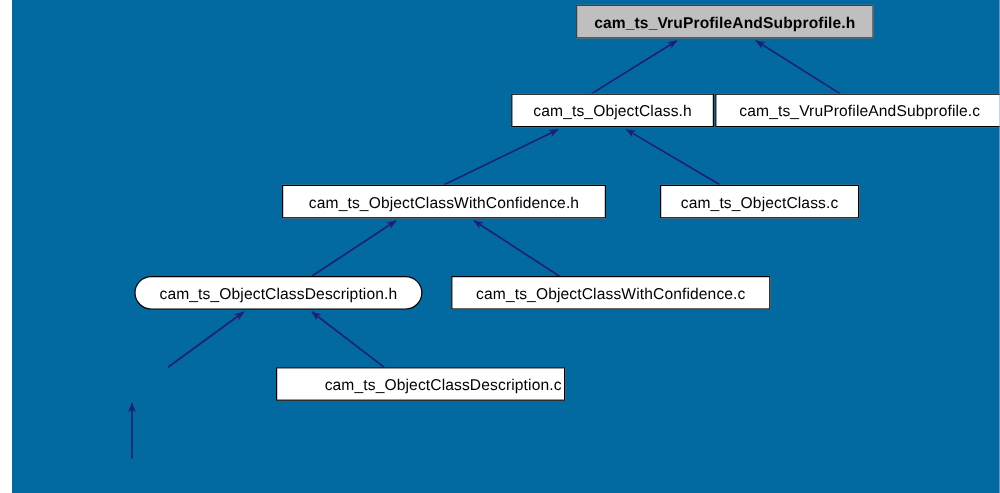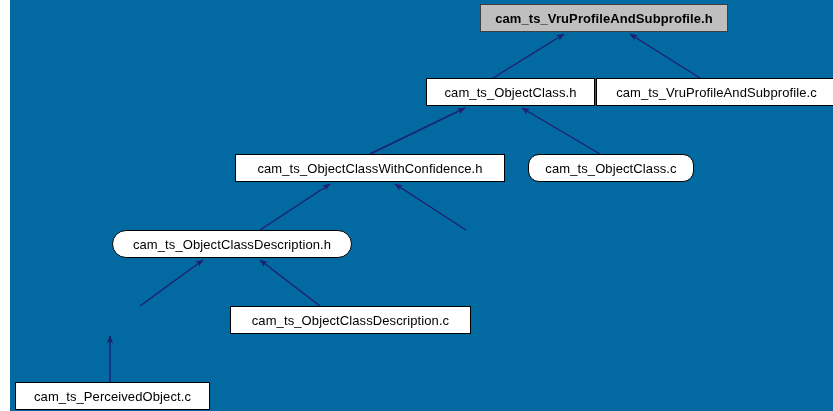--- a/index.html
+++ b/index.html
@@ -74,25 +74,25 @@
     </div>
     <div class="node" style="left: 416px; top: 78px; width: 169px; height: 28px;">
       <span class="node-label">cam_ts_ObjectClass.h</span>
     </div>
     <div class="node" style="left: 586px; top: 78px; width: 241px; height: 28px;">
       <span class="node-label">cam_ts_VruProfileAndSubprofile.c</span>
     </div>
     <div class="node" style="left: 225px; top: 154px; width: 270px; height: 28px; text-align: right;">
       <span class="node-label">cam_ts_ObjectClassWithConfidence.h</span>
     </div>
-    <div class="node" style="left: 518px; top: 154px; width: 166px; height: 28px; border-radius: 11px;">
+    <div class="node" style="left: 540px; top: 154px; width: 166px; height: 28px;">
       <span class="node-label">cam_ts_ObjectClass.c</span>
     </div>
     <div class="node" style="left: 102px; top: 230px; width: 240px; height: 28px; border-radius: 14px;">
       <span class="node-label">cam_ts_ObjectClassDescription.h</span>
     </div>
-    <div class="node" style="left: 220px; top: 306px; width: 241px; height: 28px;">
+    <div class="node" style="left: 366px; top: 230px; width: 266px; height: 28px;">
+      <span class="node-label">cam_ts_ObjectClassWithConfidence.c</span>
+    </div>
+    <div class="node" style="left: 220px; top: 306px; width: 241px; height: 28px; justify-content: flex-end;">
       <span class="node-label">cam_ts_ObjectClassDescription.c</span>
-    </div>
-    <div class="node" style="left: 5px; top: 382px; width: 195px; height: 28px;">
-      <span class="node-label">cam_ts_PerceivedObject.c</span>
     </div>
   </div>
 
 </body></html>

